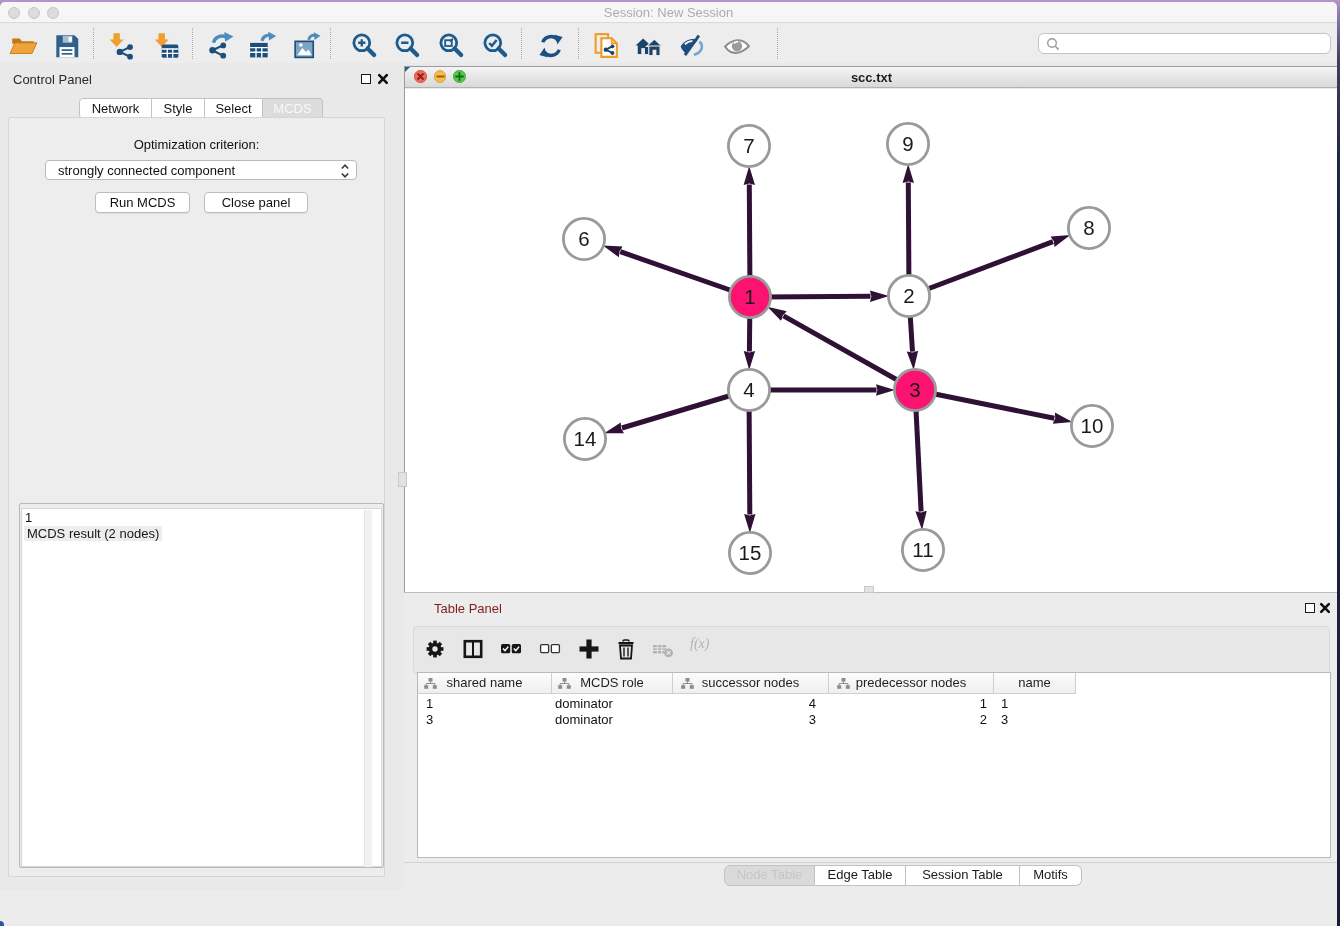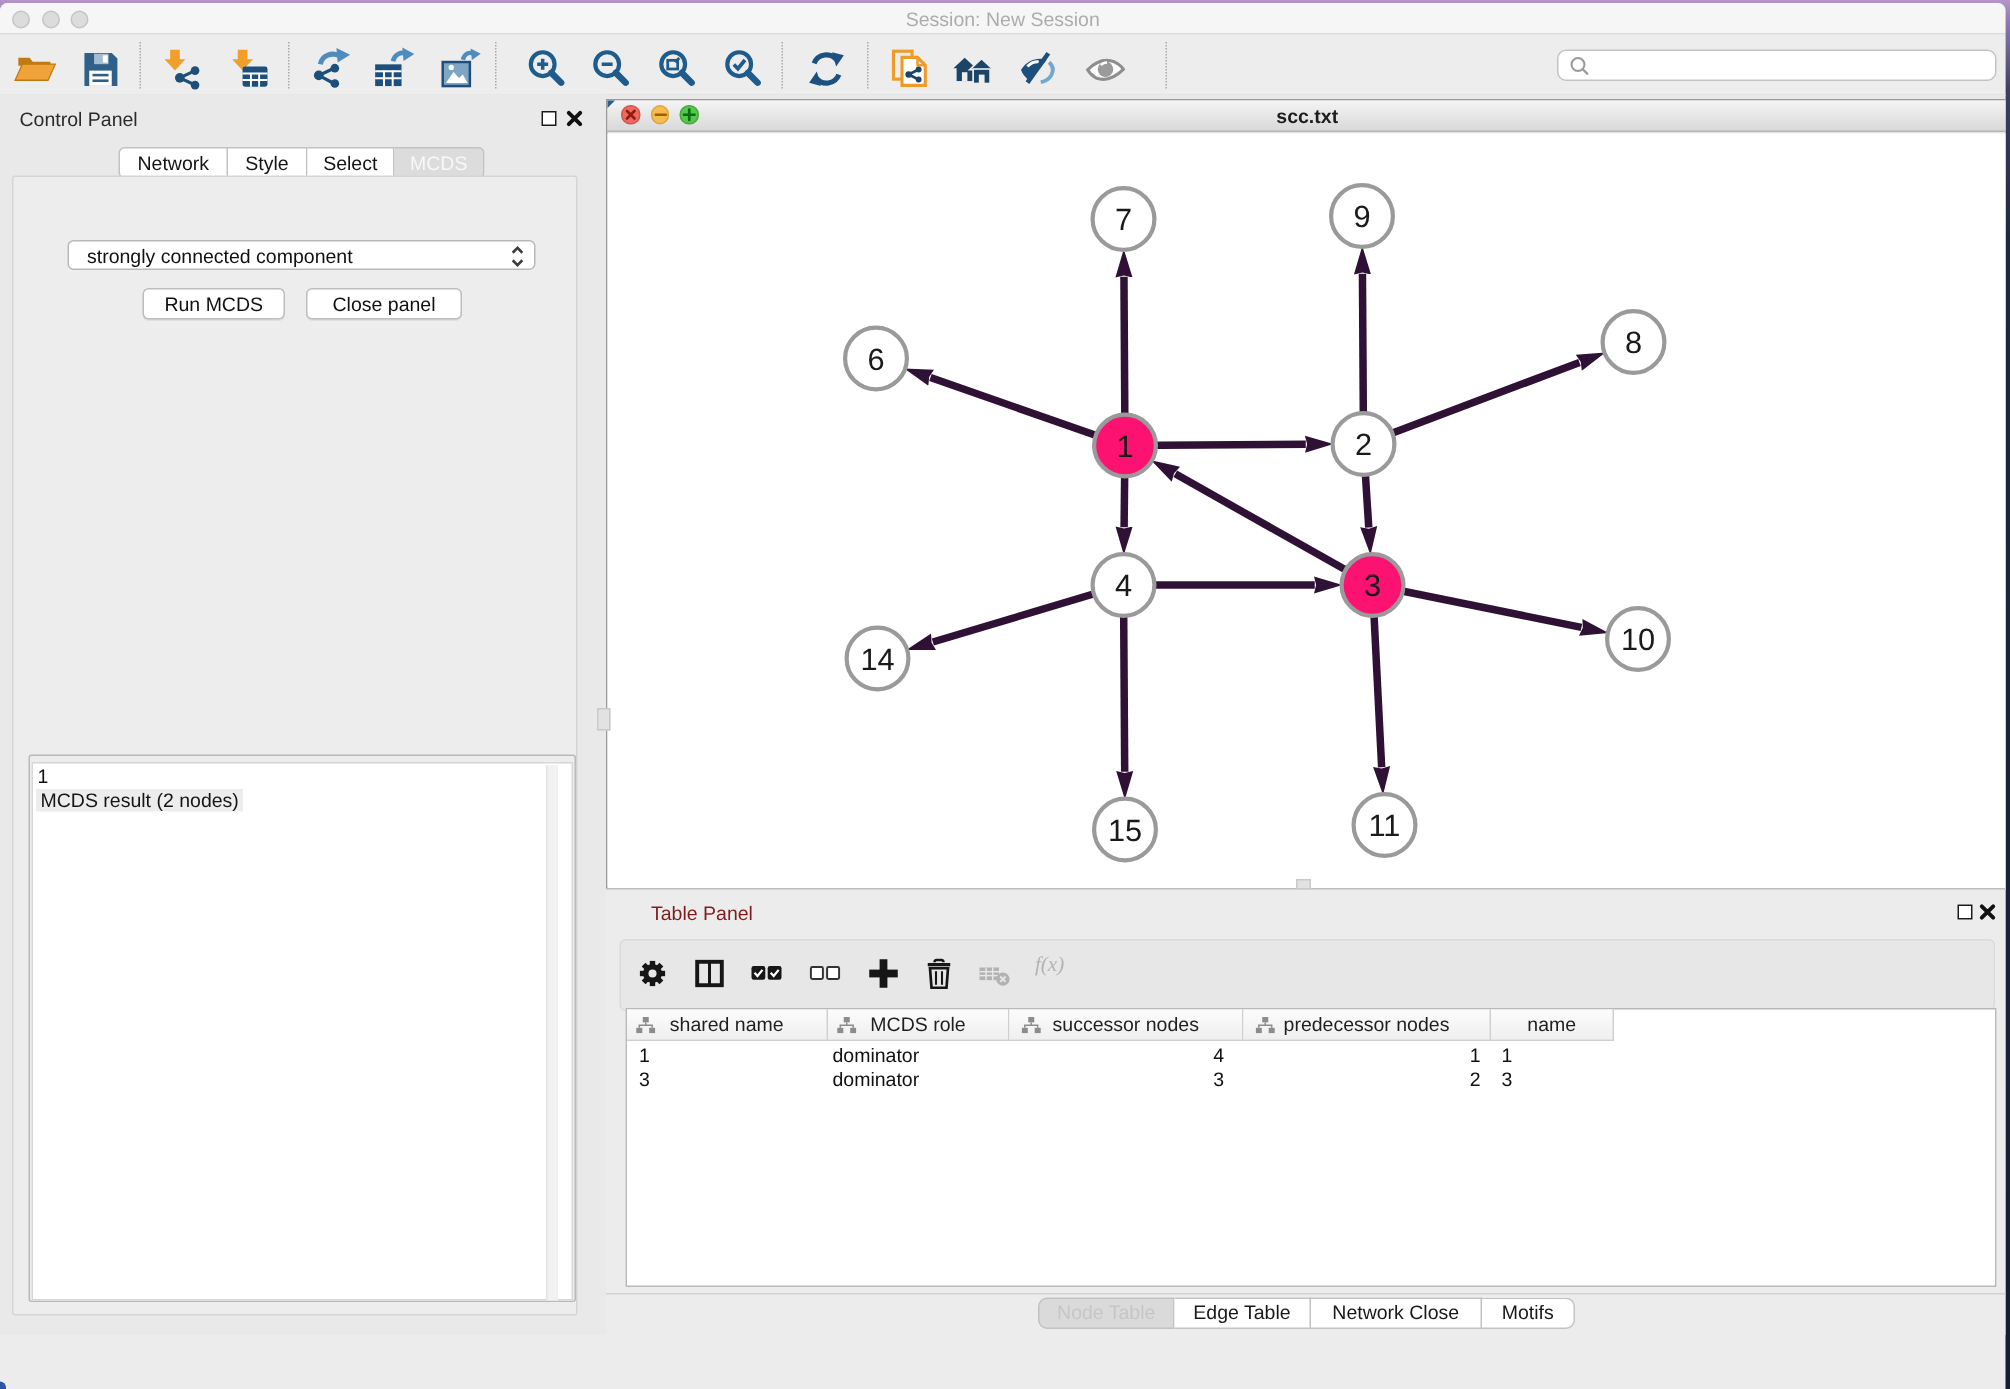--- a/index.html
+++ b/index.html
@@ -32,21 +32,21 @@
 .mac { position:absolute; top:3px; width:12.5px; height:12.5px; border-radius:50%; }
 #canvas { position:absolute; left:0; top:22px; width:933px; height:504px; background:#fff; }
 
 #tp { position:absolute; left:404px; top:590px; width:933px; height:298px; background:#ececec; border-top:1px solid #bdbdbd; }
 #tp .hdr { position:absolute; left:30px; top:8px; font-size:13px; color:#7f1d1d; }
 #tptools { position:absolute; left:9px; top:33px; width:917px; height:48px; background:#e7e7e7; border:1px solid #dadada; border-radius:4px; }
 #tbl { position:absolute; left:13px; top:79px; width:914px; height:186px; background:#fff; border:1px solid #b9b9b9; }
 .hcell { position:absolute; top:0; height:21px; background:linear-gradient(180deg,#fcfcfc,#efefef); border-right:1px solid #cfcfcf; border-bottom:1px solid #cfcfcf; font-size:13px; color:#1f1f1f; }
 .hcell span { display:block; text-align:center; line-height:20px; }
 .rcell { position:absolute; font-size:13px; color:#111; height:16px; line-height:16px; }
-.btab { position:absolute; top:272px; height:21px; background:#fff; border:1px solid #c2c2c2; border-left:none; font-size:13px; color:#191919; text-align:center; line-height:17px; }
+.btab { position:absolute; top:272px; height:21px; background:#fff; border:1px solid #c2c2c2; border-left:none; font-size:13px; color:#191919; text-align:center; line-height:17px;margin-left:32px; }
 
 #status { position:absolute; left:0; top:888px; width:1337px; height:36px; background:#ececec; border-top:1px solid #c6c6c6;margin-top:36px; }
 svg { display:block; } svg text { -webkit-font-smoothing:antialiased; }
 </style>
 </head>
 <body>
 <div id="win">
 <div id="titlebar">
   <div class="tl" style="left:8px;"></div>
   <div class="tl" style="left:28px;"></div>
@@ -194,20 +194,21 @@
   <div class="hdr">Control Panel</div>
   <div class="abs" style="left:361px; top:10.5px; width:10px; height:10px; border:1.6px solid #1a1a1a; background:#fff;"></div>
   <svg class="abs" style="left:377px; top:9.5px;" width="12" height="12" viewBox="0 0 12 12">
         <path d="M2.2 2.2 L9.8 9.8 M9.8 2.2 L2.2 9.8" stroke="#111" stroke-width="2.6" stroke-linecap="round"></path>
       </svg>
   <div class="tab" style="left:79px; width:73px; border-left:1px solid #c2c2c2; border-radius:4px 0 0 4px;">Network</div>
   <div class="tab" style="left:152px; width:53px;">Style</div>
   <div class="tab" style="left:205px; width:58px;">Select</div>
   <div class="tab" style="left:263px; width:60px; border-radius:0 4px 4px 0; background:#dcdcdc; color:#f8f8f8;">MCDS</div>
   <div id="tabpane">
+    <div style="position:absolute; left:0; top:19px; width:100%; text-align:center; font-size:13px; color:#111;">Optimization criterion:</div>
     <div id="selbox" style="position:absolute; left:36px; top:42px; width:312px; height:20px; background:#fff; border:1px solid #b9b9b9; border-radius:4px;">
       <div style="position:absolute; left:12px; top:2px; font-size:13px; color:#111;">strongly connected component</div>
       <svg class="abs" style="right:6px; top:2px;" width="10" height="16" viewBox="0 0 10 16">
             <path d="M1.8 5.5 L5 2.2 L8.2 5.5 M1.8 10.5 L5 13.8 L8.2 10.5" stroke="#3c3c3c" stroke-width="1.7" fill="none"></path>
           </svg>
     </div>
     <div class="btn" style="left:86px; top:74px; width:95px; height:21px;">Run MCDS</div>
     <div class="btn" style="left:195px; top:74px; width:104px; height:21px;">Close panel</div>
     <div id="grpbox" style="left:10px; top:385px;">
       <div id="grpwhite">
@@ -405,21 +406,21 @@
     <div class="rcell" style="left:583px; top:23px;">1</div>
     <div class="rcell" style="left:8px; top:39px;">3</div>
     <div class="rcell" style="left:137px; top:39px;">dominator</div>
     <div class="rcell" style="left:255px; top:39px; width:143px; text-align:right;">3</div>
     <div class="rcell" style="left:411px; top:39px; width:158px; text-align:right;">2</div>
     <div class="rcell" style="left:583px; top:39px;">3</div>
   </div>
   <div style="position:absolute; left:0; top:269px; width:933px; height:0; border-top:1px solid #d2d2d2;"></div>
   <div class="btab" style="left:288px; width:91px; border-left:1px solid #c2c2c2; border-radius:6px 0 0 6px; background:#dadada; color:#c6c6c6;">Node Table</div>
   <div class="btab" style="left:379px; width:91px;">Edge Table</div>
-  <div class="btab" style="left:470px; width:114px;">Network Close</div>
+  <div class="btab" style="left:470px; width:114px;">Session Table</div>
   <div class="btab" style="left:584px; width:62px; border-radius:0 6px 6px 0;">Motifs</div>
 </div>
 <div id="status">
   <div class="abs" style="left:11px; top:8px; width:26px; height:20px; background:#fff; border:1px solid #b0b0b0;">
     <svg class="abs" style="left:4px; top:3px;" width="16" height="13" viewBox="0 0 16 13">
           <g fill="#161616">
             <rect x="0" y="0.5" width="2" height="2"></rect>
             <rect x="0" y="5.5" width="2" height="2"></rect>
             <rect x="0" y="10.5" width="2" height="2"></rect>
             <rect x="3.5" y="0.5" width="12.5" height="2"></rect>

